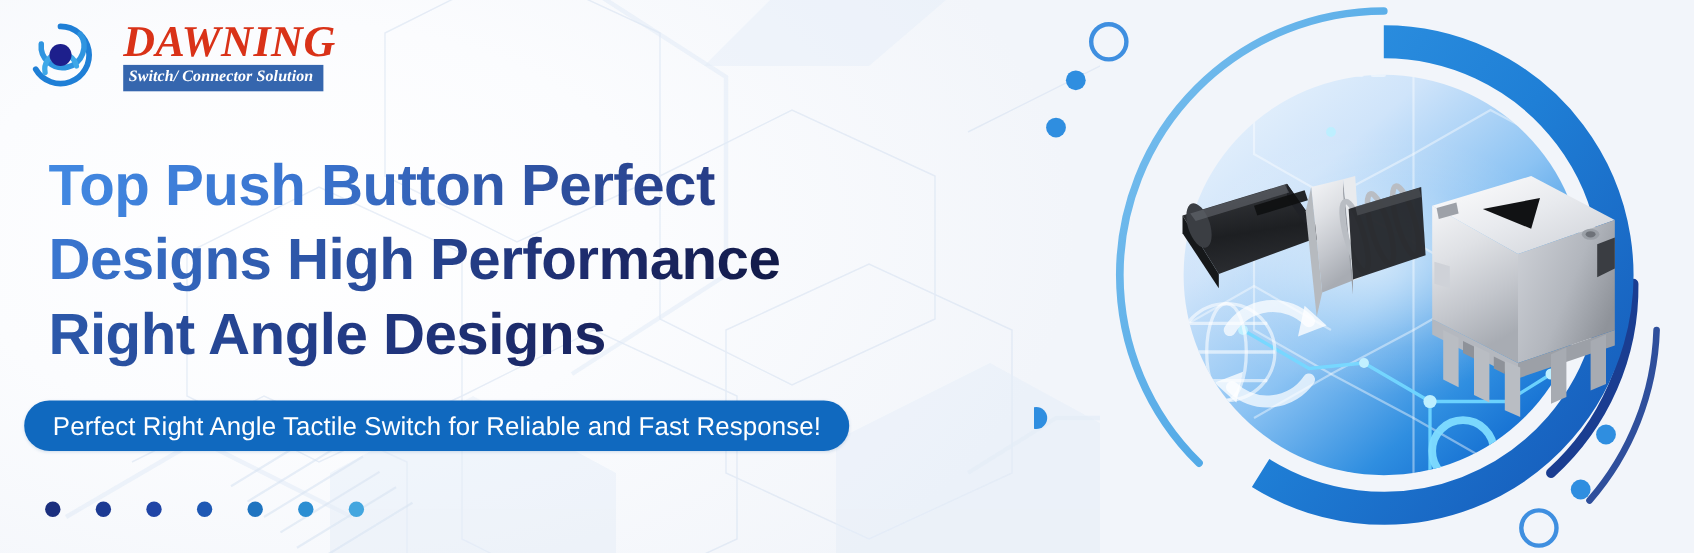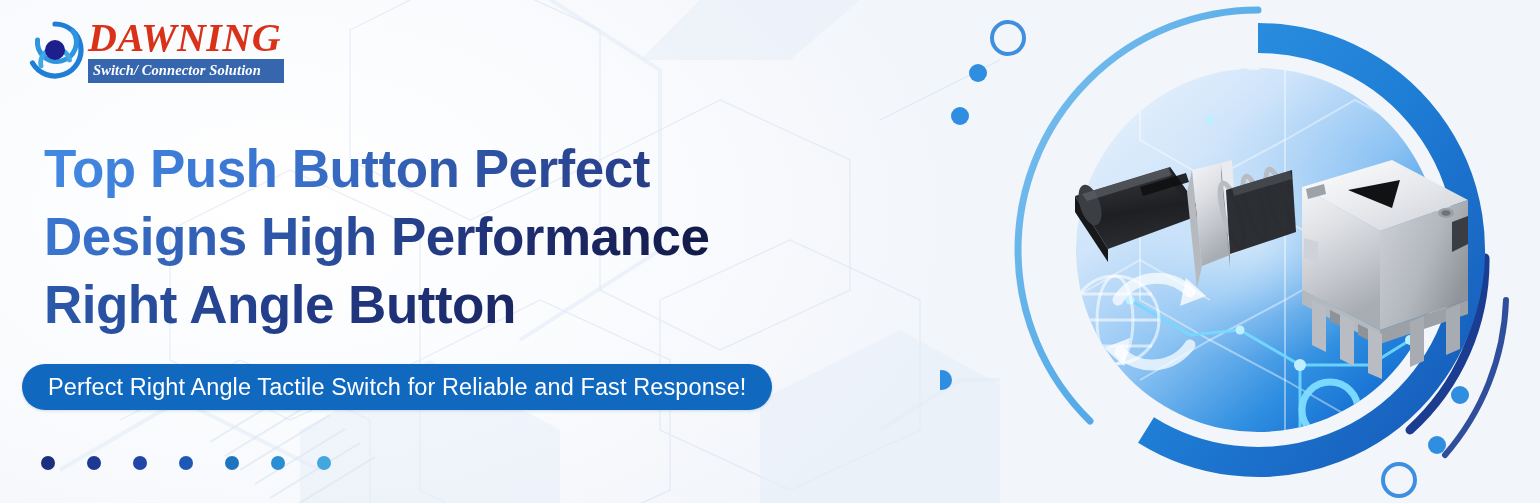--- a/index.html
+++ b/index.html
@@ -13,38 +13,38 @@
     overflow:hidden;
     background:
       radial-gradient(ellipse 700px 420px at 18% 42%, #ffffff 0%, #fbfcfe 45%, #f2f5fa 100%),
       linear-gradient(105deg,#ffffff 0%,#f7f9fc 40%,#eef3f9 70%,#e9f0f8 100%);
   }
 
   
   .bg-pattern { position:absolute; inset:0; pointer-events:none; opacity:.85; }
 
   
-  .logo { position:absolute; left:24px; top:18px; display:flex; align-items:center; gap:2px; }
+  .logo { position:absolute; left:24px; top:18px; display:flex; align-items:center; gap:26px; }
   .logo-mark { width:62px; height:62px; position:relative; flex:0 0 auto; }
   .logo-text { display:flex; flex-direction:column; align-items:flex-start; }
   .logo-word {
     font-family:"Liberation Serif", serif;
     font-weight:700; font-style:italic;
     font-size:40px; line-height:.98;
     color:#d93218; letter-spacing:.5px;
     white-space:nowrap;
   }
   .logo-tagline {
     margin-top:2px;
     background:#3566ae;
     color:#ffffff;
     font-family:"Liberation Serif", serif;
     font-weight:700; font-style:italic;
     font-size:14.5px; line-height:1;
-    padding:4px 23px 5px 5px;
+    padding:4px 9px 5px 5px;
     letter-spacing:.1px; white-space:nowrap;
   }
 
   
   .headline {
     position:absolute; left:44px; top:135px;
     font-family:"Liberation Sans", sans-serif;
     font-weight:700;
     font-size:53px; line-height:68px;
     letter-spacing:-0.5px;
@@ -148,21 +148,21 @@
     </div>
     <div class="logo-text">
       <div class="logo-word">DAWNING</div>
       <div class="logo-tagline">Switch/ Connector Solution</div>
     </div>
   </div>
 
   <h1 class="headline">
     <span class="hl l1">Top Push Button Perfect</span>
     <span class="hl l2">Designs High Performance</span>
-    <span class="hl l3">Right Angle Button</span>
+    <span class="hl l3">Right Angle Designs</span>
   </h1>
 
   <div class="pill">Perfect Right Angle Tactile Switch for Reliable and Fast Response!</div>
 
   <div class="dots">
     <span class="dot" style="background: rgb(27, 47, 126);"></span>
     <span class="dot" style="background: rgb(28, 58, 147);"></span>
     <span class="dot" style="background: rgb(32, 69, 166);"></span>
     <span class="dot" style="background: rgb(30, 88, 180);"></span>
     <span class="dot" style="background: rgb(31, 116, 192);"></span>

